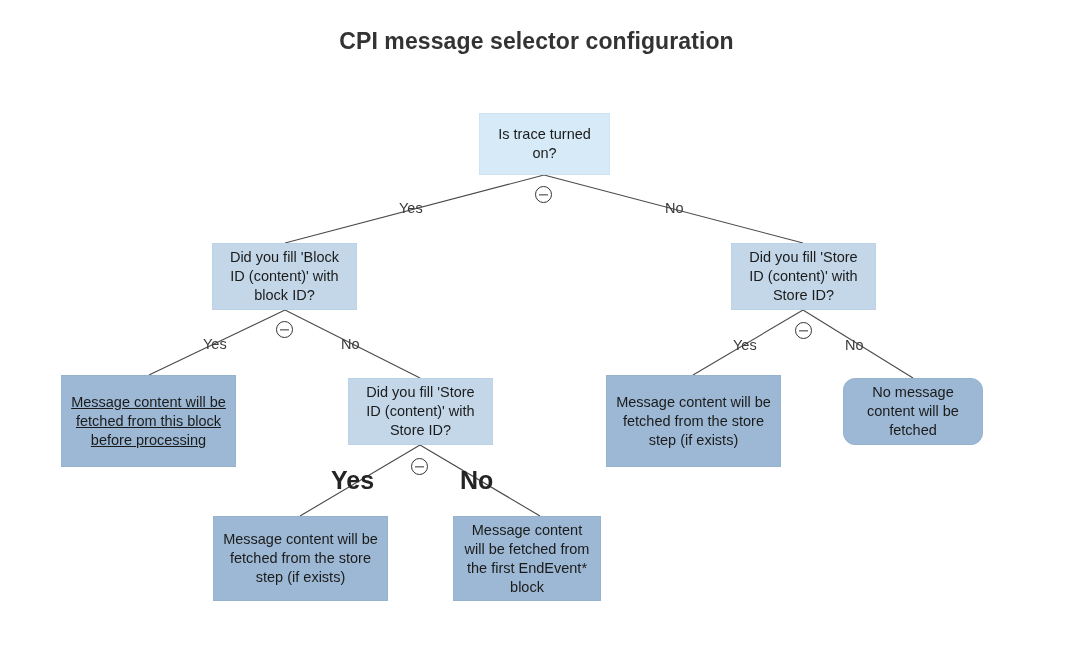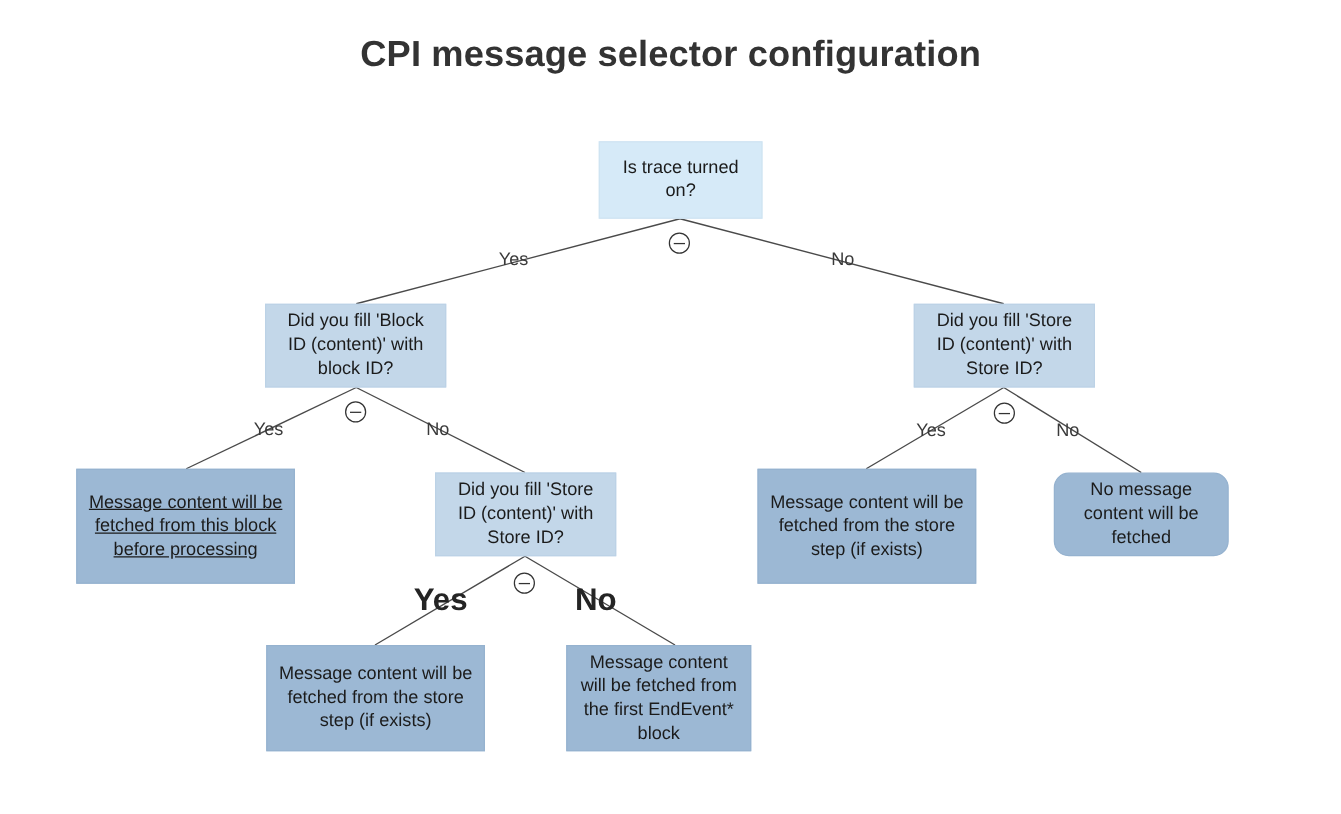--- a/index.html
+++ b/index.html
@@ -15,21 +15,21 @@
     font-family: "Liberation Sans", sans-serif;
     color: #333333;
   }
 
   #diagram-title {
     position: absolute;
     top: 28px;
     left: 0;
     width: 1073px;
     text-align: center;
-    font-size: 29px;
+    font-size: 23px;
     font-weight: bold;
     color: #333333;
     letter-spacing: 0.1px;
   }
 
   #edge-layer {
     position: absolute;
     top: 0;
     left: 0;
     width: 1073px;

